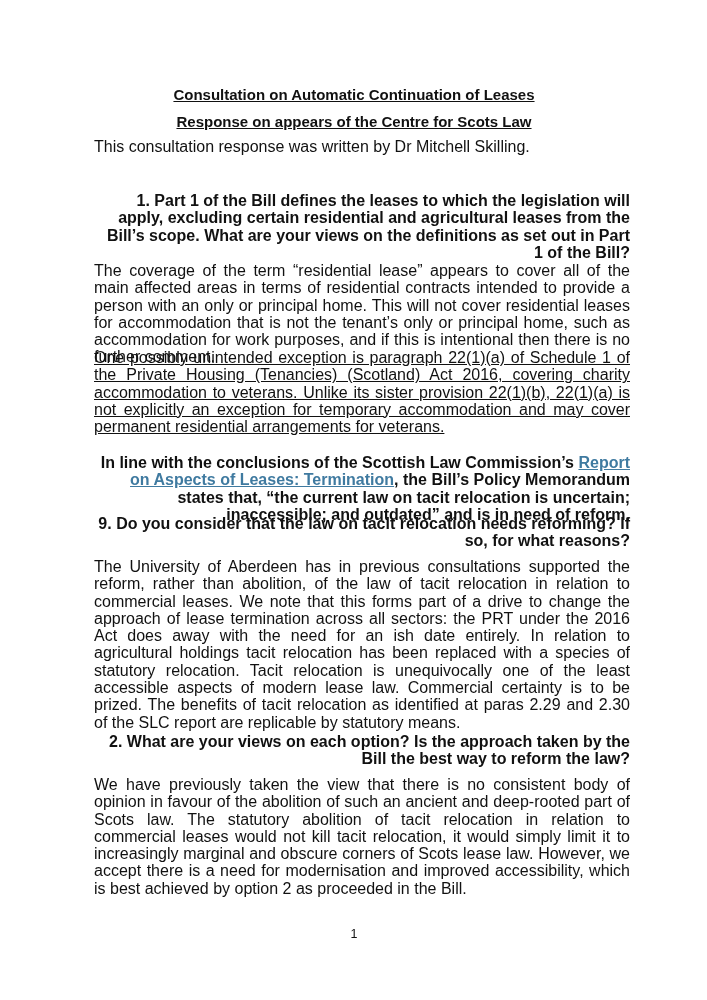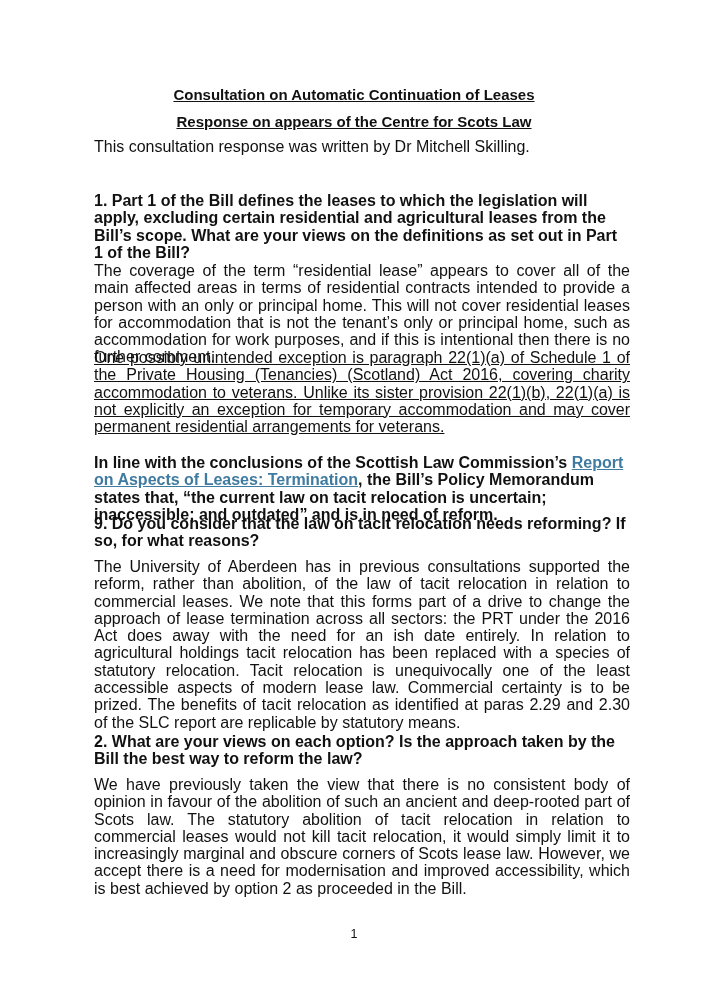--- a/index.html
+++ b/index.html
@@ -3,21 +3,21 @@
 <meta charset="utf-8">
 <style>
   html, body { margin: 0; padding: 0; background: #ffffff; }
   body { width: 707px; height: 1000px; position: relative; overflow: hidden;
          font-family: "Liberation Sans", sans-serif; color: #111111; }
   .page { position: absolute; left: 86px; top: 0; width: 536px; }
   .title { position: absolute; left: 0; width: 536px; text-align: center;
            font-weight: bold; font-size: 15px; text-decoration: underline; }
   .p { position: absolute; left: 8px; width: 536px; font-size: 16px; line-height: 17.3px;
        text-align: justify; margin: 0; }
-  .b { font-weight: bold; text-align: left; }
+  .b { font-weight: bold; text-align: right; }
   .link { color: #3f7aa0; text-decoration: underline; font-weight: bold; cursor: pointer; }
   .pagenum { position: absolute; left: 0; width: 536px; text-align: center; font-size: 12.5px; }
 </style>
 </head>
 <body>
 
 <div class="page">
   <div class="title" style="top:86px;">Consultation on Automatic Continuation of Leases</div>
   <div class="title" style="top:113px;">Response on appears of the Centre for Scots Law</div>
   <p class="p" style="top:138px; text-align:left;">This consultation response was written by Dr Mitchell Skilling.</p>

